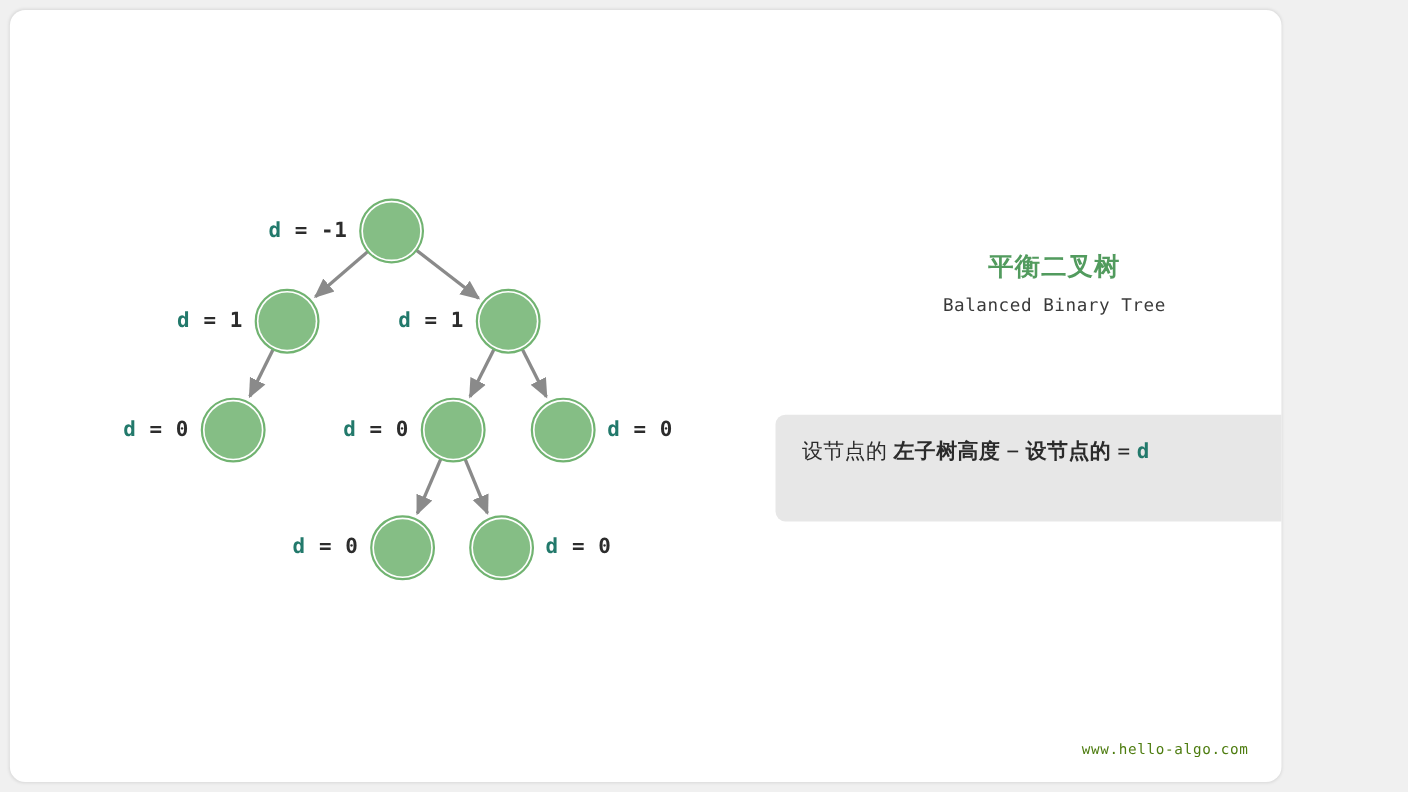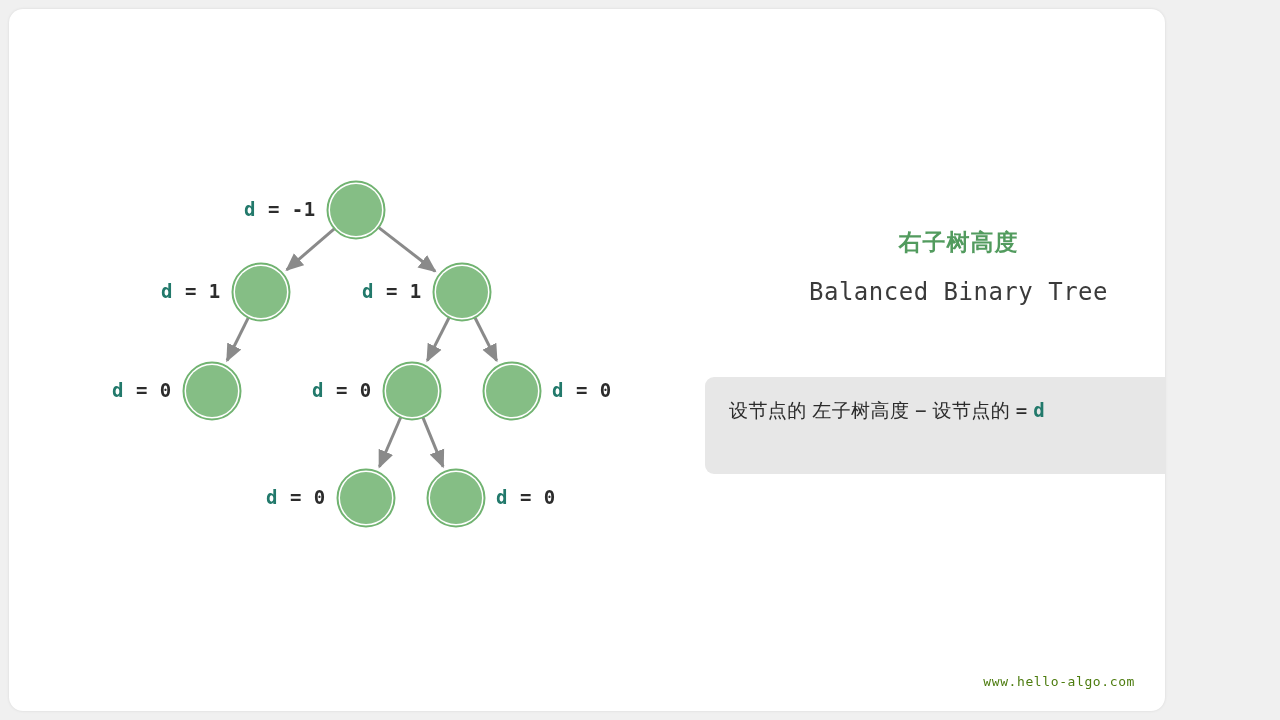--- a/index.html
+++ b/index.html
@@ -46,42 +46,42 @@
     font-family: "Liberation Sans", sans-serif;
     font-size: 23px;
     font-weight: 700;
     letter-spacing: 1px;
     margin: 0;
   }
   #panel-subtitle {
     text-align: center;
     color: #3a3a3a;
     font-family: "DejaVu Sans Mono", "Liberation Mono", monospace;
-    font-size: 24px;
+    font-size: 16px;
     letter-spacing: 0.5px;
-    margin-top: 20px;
+    margin-top: 10px;
   }
   #info-box {
     position: absolute;
     left: 696px; top: 368px;
     width: 507px; height: 97px;
     background: #e7e7e7;
     border-radius: 9px;
     box-sizing: border-box;
     padding: 18px 24px 0 24px;
   }
   .info-line {
     font-family: "Liberation Sans", sans-serif;
     font-size: 19px;
     color: #2b2b2b;
     line-height: 31px;
     white-space: nowrap;
     letter-spacing: 0.4px;
   }
-  .info-line .em { font-weight: 400; }
+  .info-line .em { font-weight: 700; }
   .info-line .var { color: #22796b; font-weight: 700;
                     font-family: "DejaVu Sans Mono","Liberation Mono",monospace; }
   .info-line .sym { font-family: "DejaVu Sans Mono","Liberation Mono",monospace; }
   #watermark {
     position: absolute;
     right: 30px; bottom: 22px;
     font-family: "DejaVu Sans Mono", "Liberation Mono", monospace;
     font-size: 13px;
     color: #4d7c0f;
     letter-spacing: 0.6px;
@@ -132,21 +132,21 @@
       <div class="node-label" style="top: 271px; left: 152px;"><span class="var">d</span> <span class="op">=</span> <span class="val">1</span></div>
       <div class="node-label" style="top: 271px; left: 353px;"><span class="var">d</span> <span class="op">=</span> <span class="val">1</span></div>
       <div class="node-label" style="top: 370px; left: 103px;"><span class="var">d</span> <span class="op">=</span> <span class="val">0</span></div>
       <div class="node-label" style="top: 370px; left: 303px;"><span class="var">d</span> <span class="op">=</span> <span class="val">0</span></div>
       <div class="node-label" style="top: 370px; left: 543px;"><span class="var">d</span> <span class="op">=</span> <span class="val">0</span></div>
       <div class="node-label" style="top: 477px; left: 257px;"><span class="var">d</span> <span class="op">=</span> <span class="val">0</span></div>
       <div class="node-label" style="top: 477px; left: 487px;"><span class="var">d</span> <span class="op">=</span> <span class="val">0</span></div>
     </div>
 
   <div id="right-panel">
-    <div id="panel-title">右子树高度</div>
+    <div id="panel-title">平衡二叉树</div>
     <div id="panel-subtitle">Balanced Binary Tree</div>
   </div>
 
   <div id="info-box">
     <div class="info-line">
       <span>设节点的</span>
       <span class="em">左子树高度</span>
       <span class="sym">−</span>
       <span class="em">设节点的</span>
       <span class="sym">=</span>

